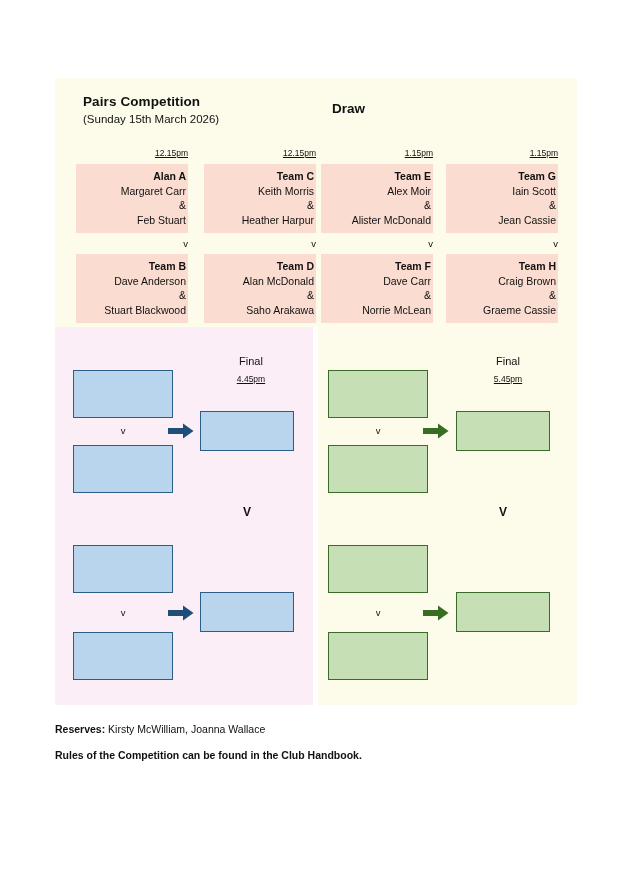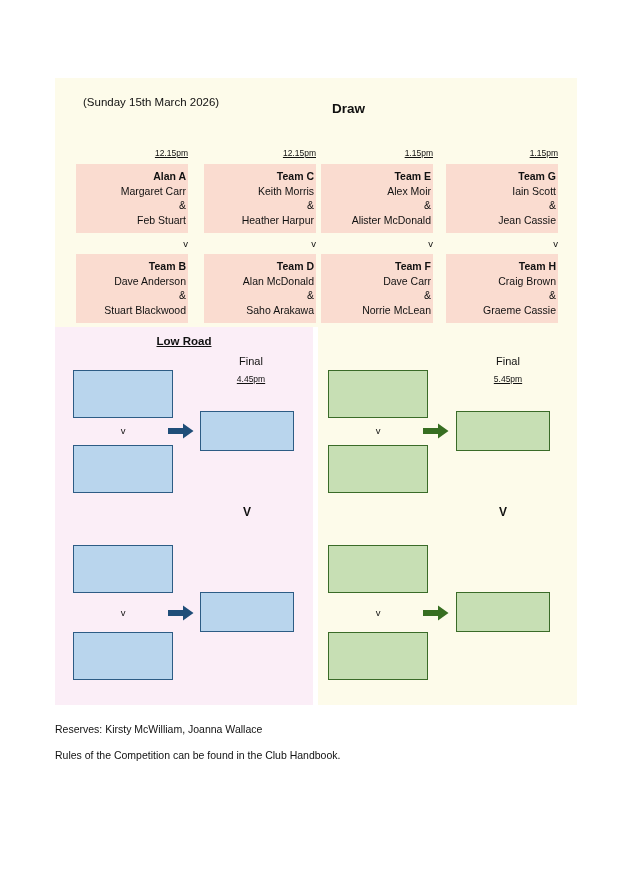--- a/index.html
+++ b/index.html
@@ -175,28 +175,29 @@
     position: absolute;
     left: 55px;
     top: 722px;
     width: 520px;
   }
   .footer-line {
     font-size: 10.5px;
     line-height: 15px;
     margin-bottom: 11px;
   }
-  .footer-strong { font-weight: normal; }
+  .footer-strong { font-weight: bold; }
 </style>
 </head>
 <body>
 
 <div id="top-panel">
 
   <div id="title-block">
+    <div id="comp-title">Pairs Competition</div>
     <div id="comp-date">(Sunday 15th March 2026)</div>
   </div>
 
   <div id="draw-title">Draw</div>
 
   <div class="team-col" id="team-col-0">
     <div class="slot-time">12.15pm</div>
     <div class="team-box">
       <div class="team-name">Alan A</div>
       <div class="team-player">Margaret Carr</div>
@@ -260,21 +261,20 @@
       <div class="team-player">Craig Brown</div>
       <div class="team-amp">&amp;</div>
       <div class="team-player">Graeme Cassie</div>
     </div>
   </div>
 
 </div>
 
 <div id="low-road-panel" class="road-panel">
 
-  <div class="road-title">Low Road</div>
 
   <div class="round-time" style="left:18px; top:30px;">2.30pm</div>
   <div class="final-label" style="left:146px; top:28px;">Final</div>
   <div class="final-time" style="left:146px; top:47px;">4.45pm</div>
 
   <div class="slot slot-blue semi-slot" style="left:18px; top:43px;"></div>
   <div class="vs-round" style="left:18px; top:98px;">v</div>
   <div class="slot slot-blue semi-slot" style="left:18px; top:118px;"></div>
 
   <div class="arrow" style="left:113px; top:96px;">

